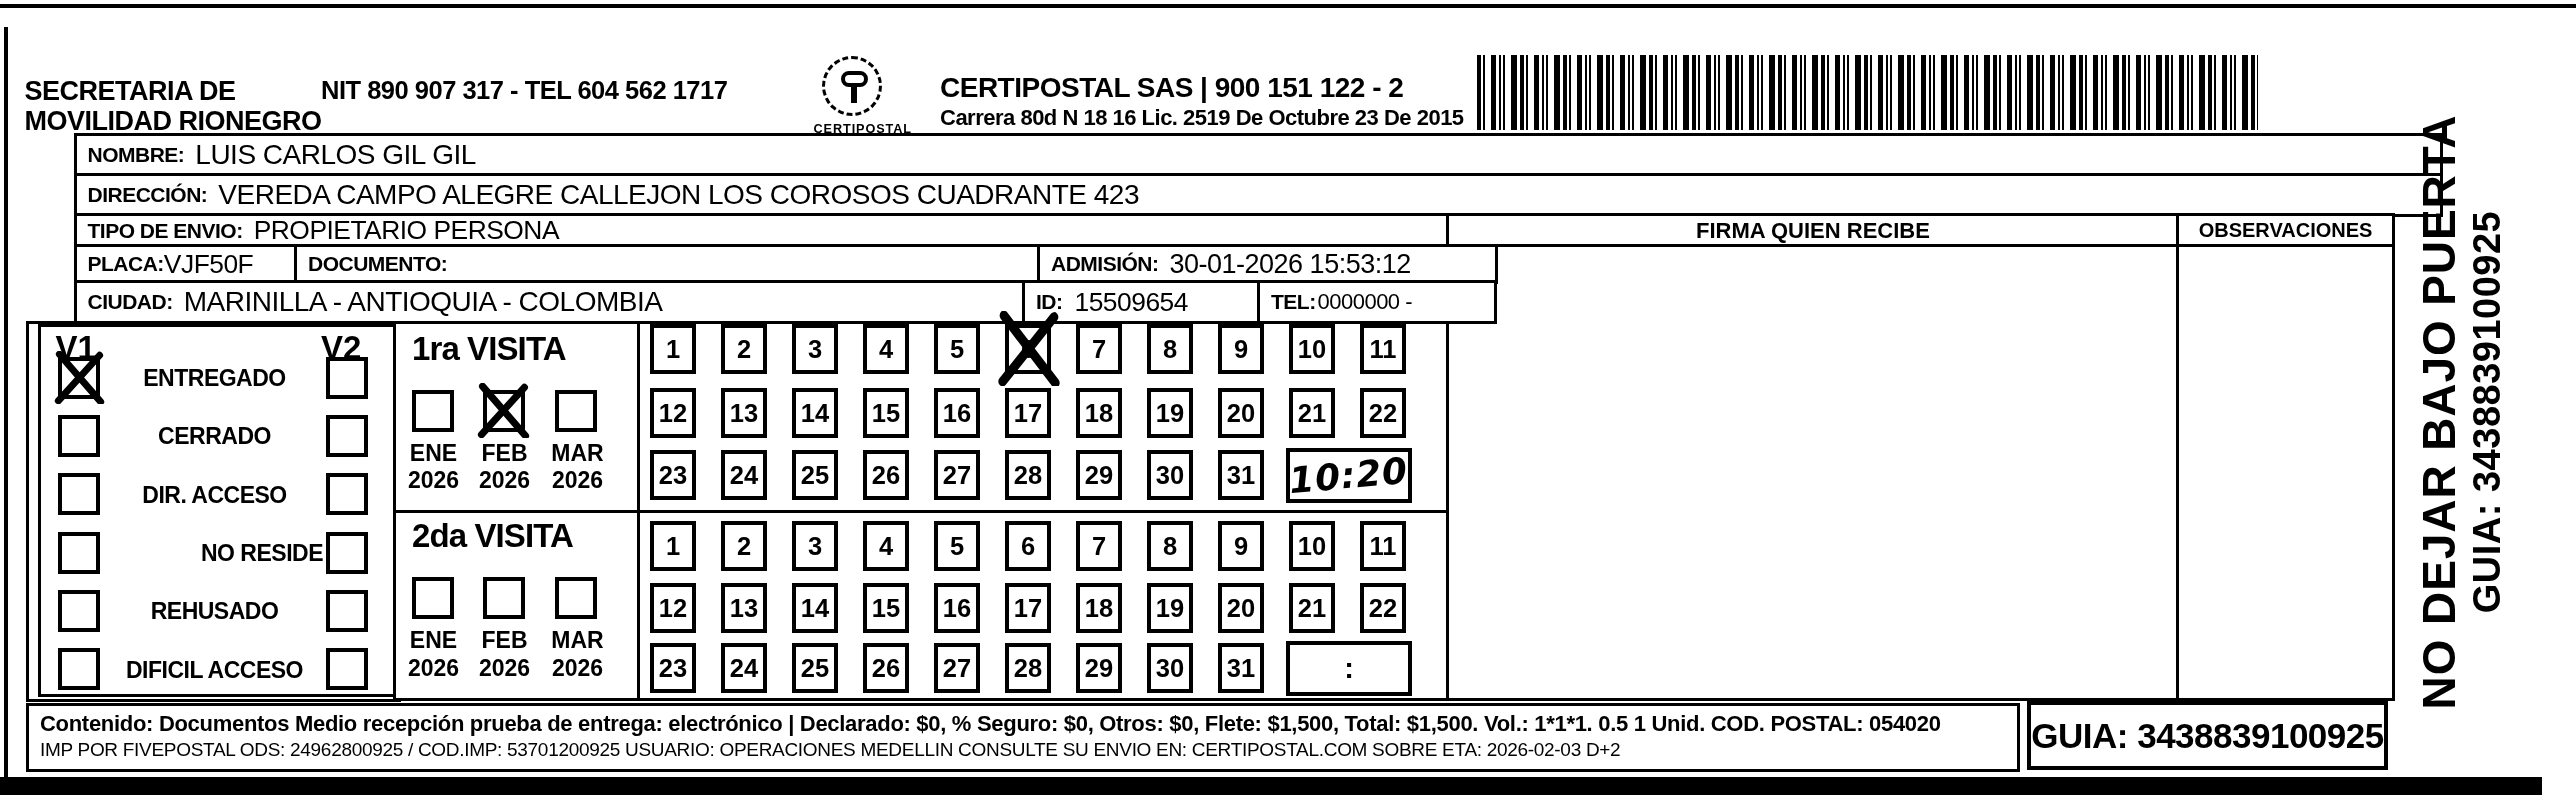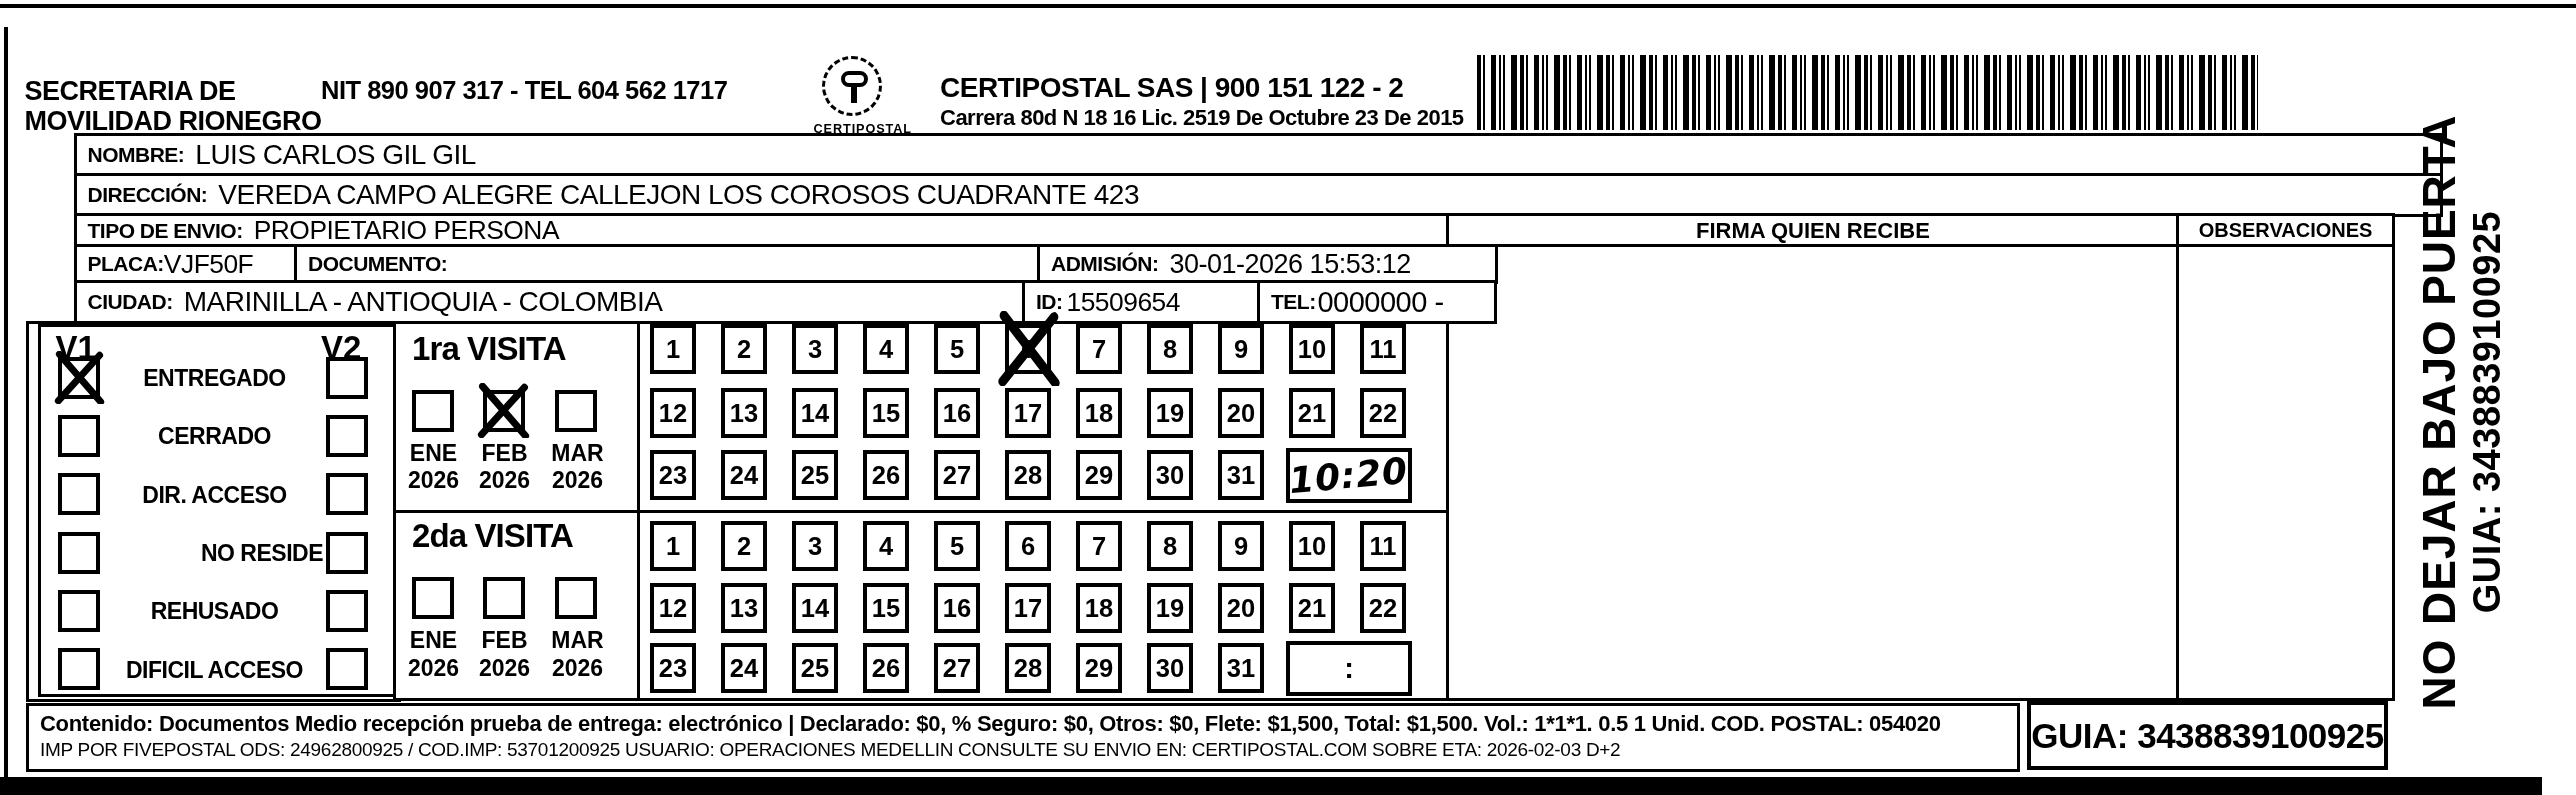--- a/index.html
+++ b/index.html
@@ -112,27 +112,27 @@
   </div>
   <div class="c fieldrow" style="left:989px;top:244px;width:461px;height:40px;">
     <span class="flabel">ADMISIÓN:</span>
     <span class="fvalue" style="font-size:27px;">30-01-2026 15:53:12</span>
   </div>
 
   <div class="c fieldrow" style="left:25.5px;top:280px;width:952px;height:44px;">
     <span class="flabel">CIUDAD:</span>
     <span class="fvalue">MARINILLA - ANTIOQUIA - COLOMBIA</span>
   </div>
-  <div class="c fieldrow" style="left:974px;top:280px;width:239px;height:44px;gap:4px;">
+  <div class="c fieldrow" style="left:974px;top:280px;width:239px;height:44px;gap:12px;">
     <span class="flabel">ID:</span>
     <span class="fvalue" style="font-size:26.4px;">15509654</span>
   </div>
   <div class="c fieldrow" style="left:1209px;top:280px;width:240px;height:44px;gap:1.8px;">
     <span class="flabel">TEL:</span>
-    <span class="fvalue" style="font-size:29px;">0000000 -</span>
+    <span class="fvalue" style="font-size:22px;">0000000 -</span>
   </div>
 
   <div class="c" style="left:25.5px;top:321px;width:375px;height:381px;"></div>
   <div class="c" id="status-panel" style="left:38px;top:324px;width:361px;height:373px;border-width:3.6px;">
     <div class="vlabel" style="left:14.6px;top:1.8px;">V1</div>
     <div class="vlabel" style="left:280px;top:1.8px;">V2</div>
   </div>
 
   <div class="c" id="visit-panel-0" style="left:393px;top:321px;width:248px;height:193px;"></div>
   <div class="c" id="visit-panel-1" style="left:393px;top:510px;width:248px;height:191px;"></div>

